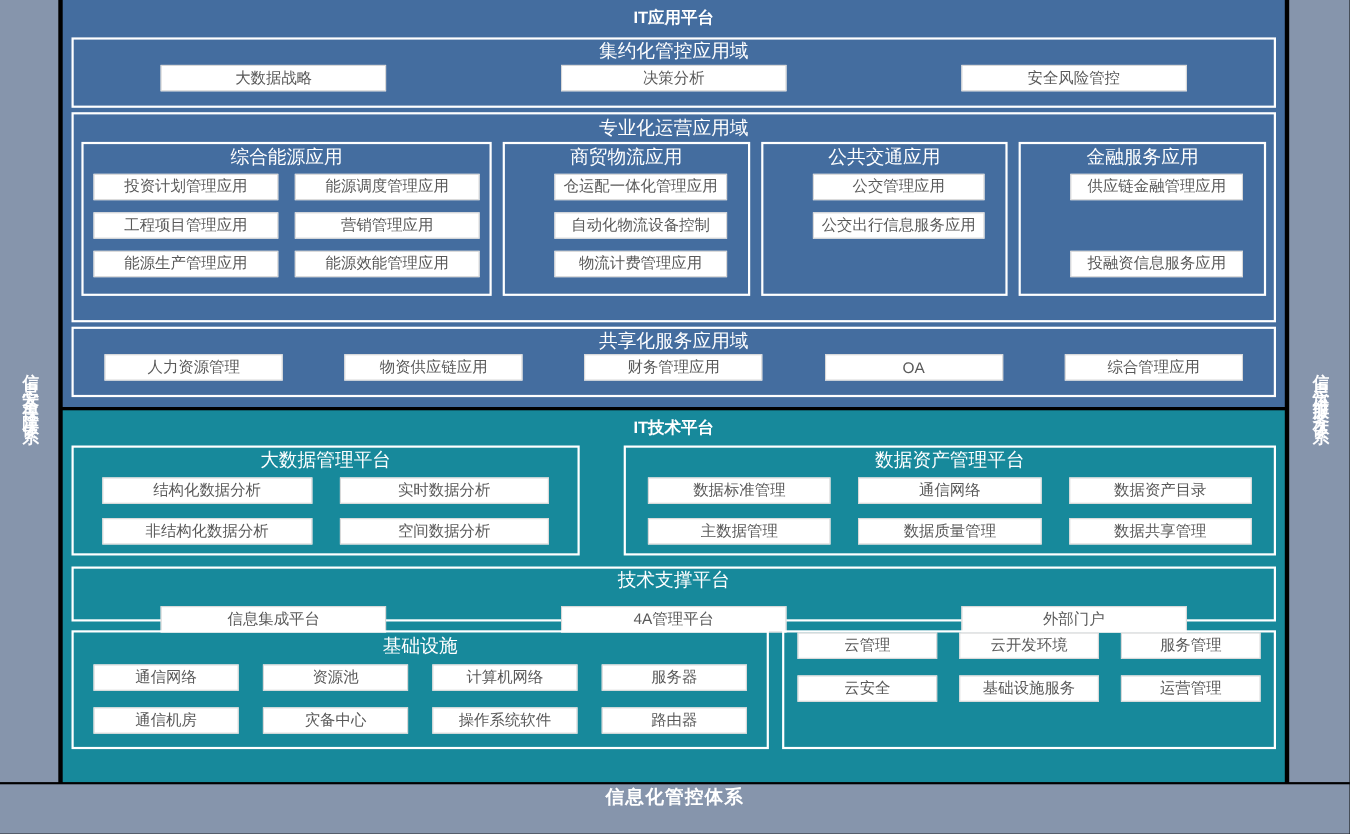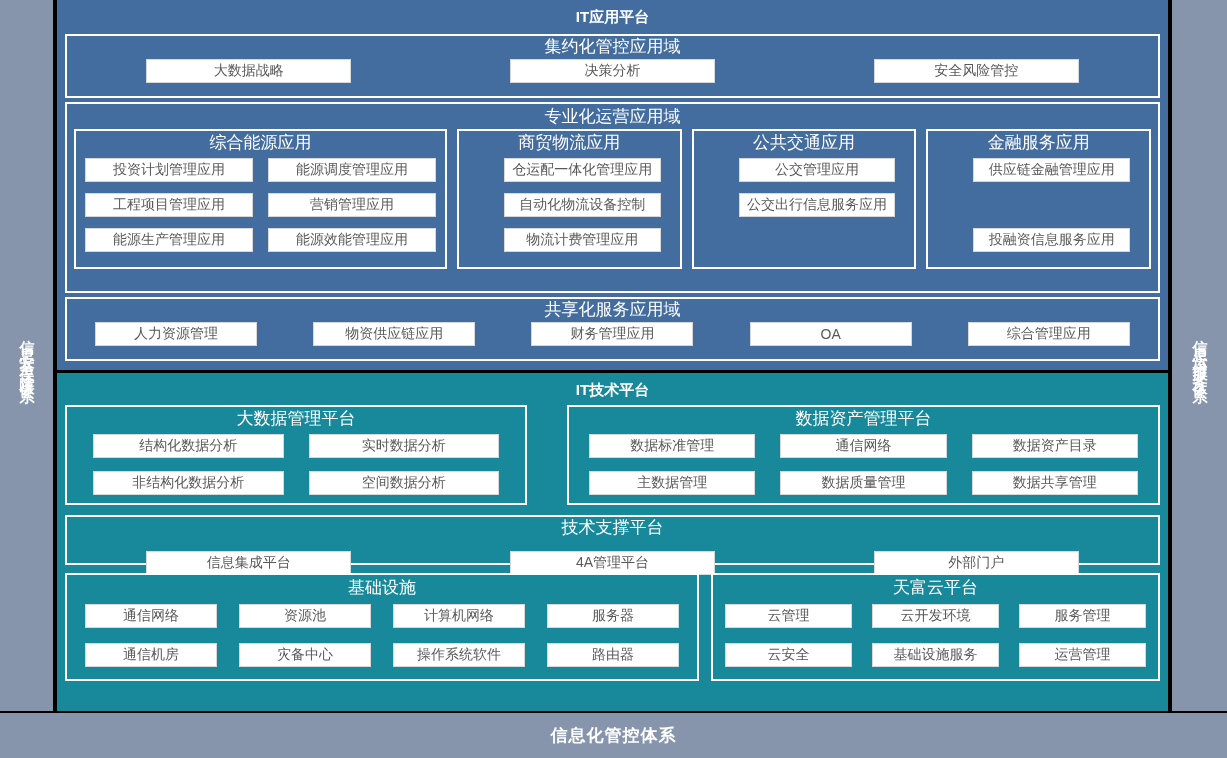--- a/index.html
+++ b/index.html
@@ -8,21 +8,21 @@
   .canvas { position:relative; width:1227px; height:758px; background:var(--background,#000); overflow:hidden; }
 
   
   .side-rail { position:absolute; top:0; height:711px; background:var(--rail_gray,#8695ac);
                display:flex; align-items:center; justify-content:center; z-index:1; }
   .side-rail.left  { left:0;  width:53px; }
   .side-rail.right { right:0; width:55px; }
   .rail-text { writing-mode:vertical-lr; text-orientation:upright; color:#fff; font-weight:bold;
                font-size:15px; letter-spacing:7px; }
   .bottom-rail { position:absolute; left:0; bottom:0; width:1227px; height:45px;
-                 background:var(--rail_gray,#8695ac); display:flex; align-items:center; justify-content:center; z-index:2; }
+                 background:var(--rail_gray,#8695ac); display:flex; justify-content:center; z-index:2; }
   .bottom-rail .label { color:#fff; font-weight:bold; font-size:17px; letter-spacing:1px; }
 
   
   .main { position:absolute; left:57px; top:0; width:1111px; height:711px; display:flex; flex-direction:column; }
   .app-platform  { height:370px; background:var(--app_blue,#446d9f);  box-sizing:border-box; padding:0 8px; }
   .platform-gap  { height:3px; }
   .tech-platform { height:338px; background:var(--tech_teal,#17899b); box-sizing:border-box; padding:0 8px; }
 
   .platform-title { height:34px; line-height:34px; text-align:center; color:#fff; font-weight:bold; font-size:15px; }
   .tech-platform .platform-title { height:32px; line-height:34px; }
@@ -206,21 +206,20 @@
             <div class="item">计算机网络</div>
             <div class="item">服务器</div>
             <div class="item">通信机房</div>
             <div class="item">灾备中心</div>
             <div class="item">操作系统软件</div>
             <div class="item">路由器</div>
           </div>
         </div>
 
         <div class="framed group-box tp-cloud">
-          <div class="group-title">天富云平台</div>
           <div class="grid">
             <div class="item">云管理</div>
             <div class="item">云开发环境</div>
             <div class="item">服务管理</div>
             <div class="item">云安全</div>
             <div class="item">基础设施服务</div>
             <div class="item">运营管理</div>
           </div>
         </div>
       </div>

